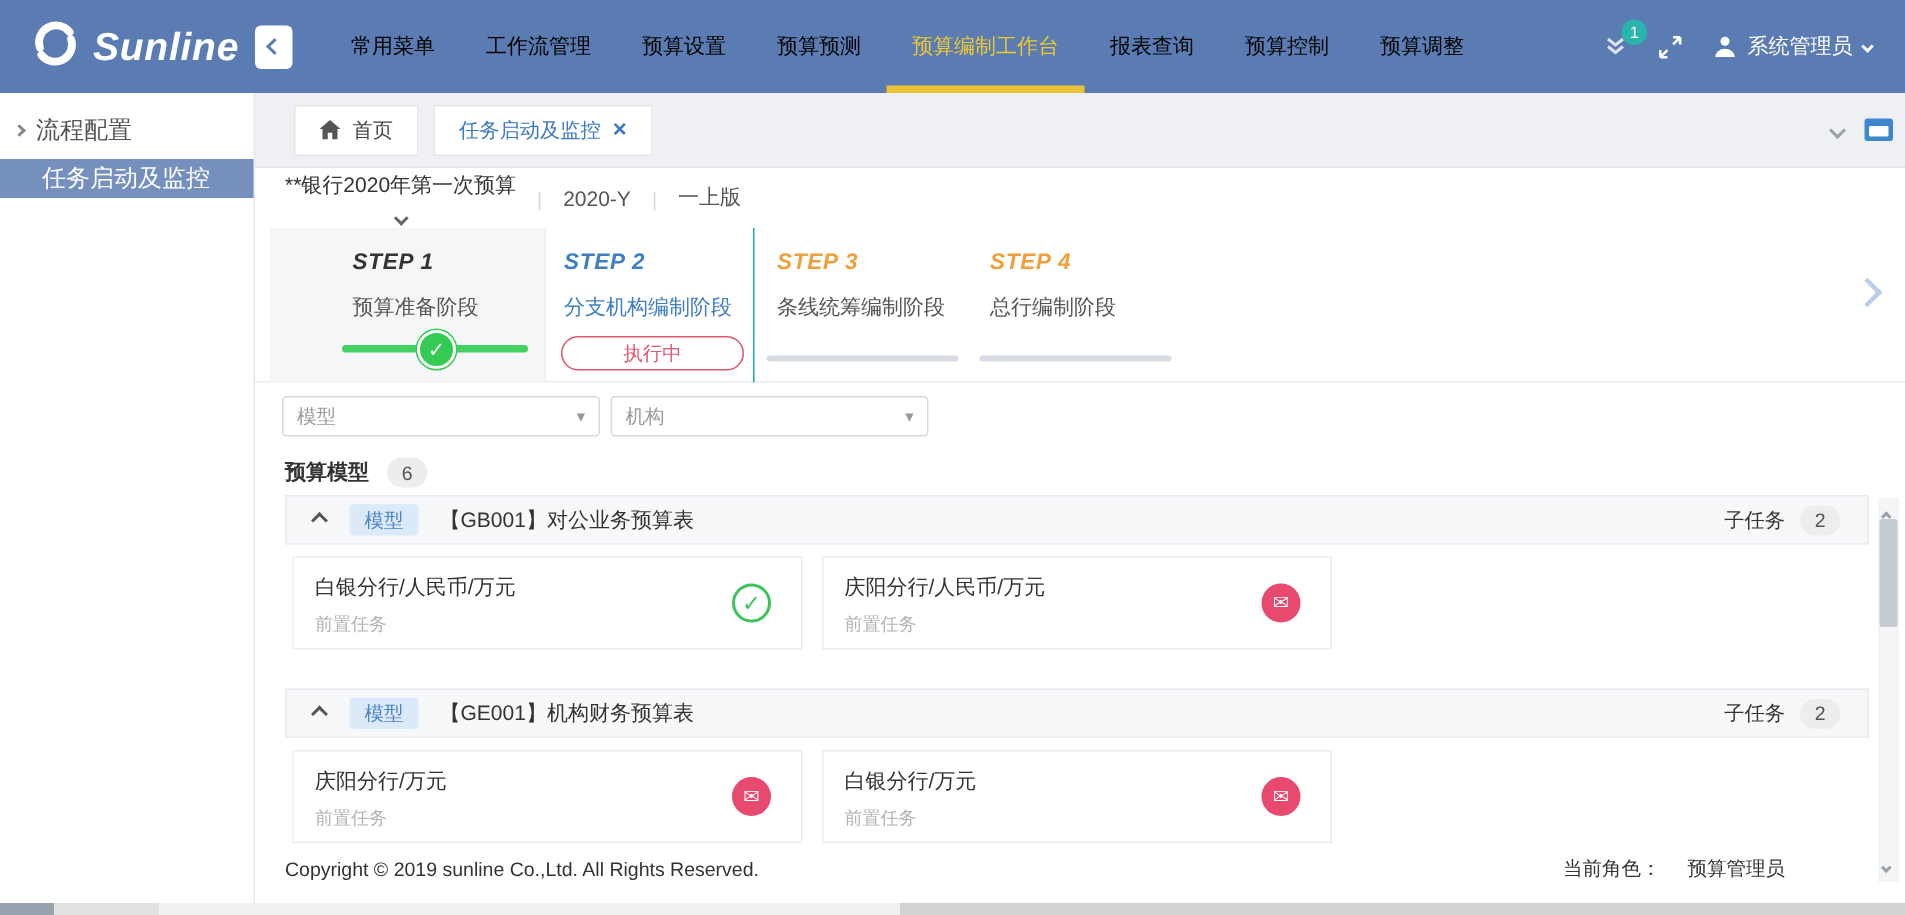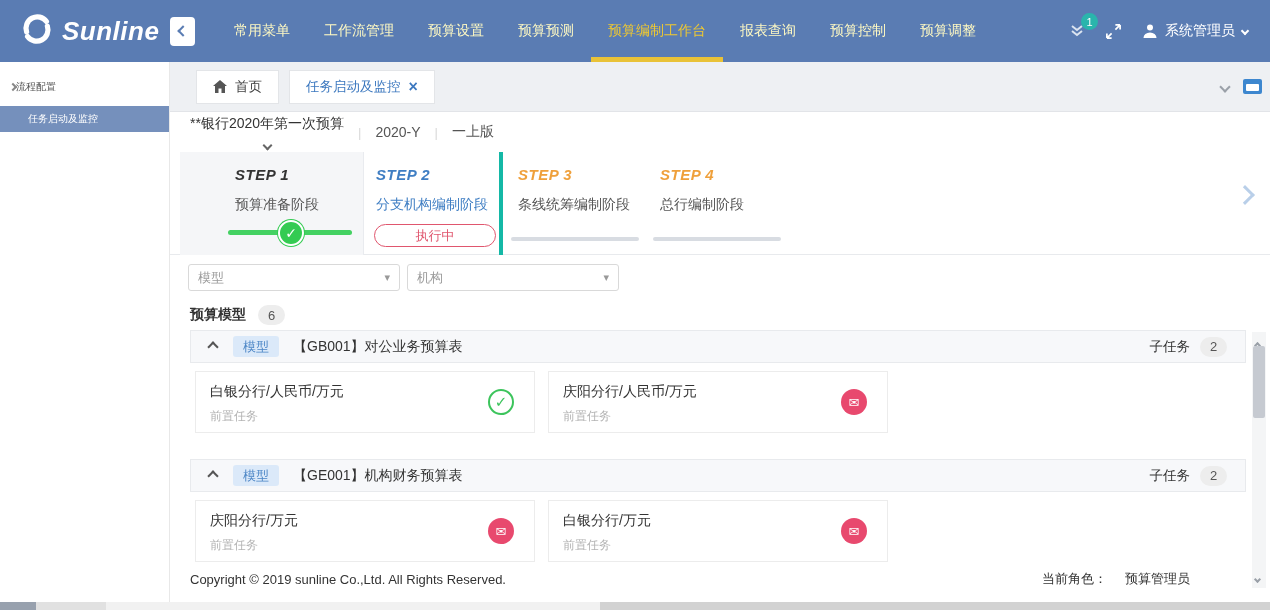--- a/index.html
+++ b/index.html
@@ -5,38 +5,38 @@
   * { margin:0; padding:0; box-sizing:border-box; }
   body { font-family:"Liberation Sans","DejaVu Sans",sans-serif; }
   #frame { position:relative; width:1270px; height:610px; background:#fff; overflow:hidden; }
 
   
   .navbar { position:absolute; left:0; top:0; width:1270px; height:62px; background:#5a7cb3; display:flex; align-items:center; }
   .logo { display:flex; align-items:center; gap:8px; padding-left:20px; width:170px; flex:0 0 170px; }
   .logo-text { color:#fff; font-size:26px; font-weight:bold; font-style:italic; letter-spacing:0.5px; }
   .back-btn { width:25px; height:29px; background:#fff; border-radius:4px; display:flex; align-items:center; justify-content:center; margin-right:22px; cursor:pointer; }
   .menu { display:flex; align-items:center; height:100%; }
-  .menu-item { position:relative; height:100%; display:flex; align-items:center; padding:0 17px; color:#fef9c3; font-size:14px; cursor:pointer; white-space:nowrap; }
+  .menu-item { position:relative; height:100%; display:flex; align-items:center; padding:0 17px; color:#000000; font-size:14px; cursor:pointer; white-space:nowrap; }
   .menu-item.active { color:#eec832; }
   .menu-item.active .underline { position:absolute; left:0; bottom:0; width:100%; height:5px; background:#e9c237; }
   .nav-right { margin-left:auto; display:flex; align-items:center; gap:20px; padding-right:22px; }
   .nav-icon { position:relative; display:flex; align-items:center; cursor:pointer; }
   .nav-badge { position:absolute; top:-11px; right:-13px; min-width:17px; height:17px; border-radius:9px; background:#2ab5ac; color:#fff; font-size:11px; display:flex; align-items:center; justify-content:center; padding:0 4px; }
   .user { display:flex; align-items:center; gap:7px; color:#fff; font-size:14px; cursor:pointer; white-space:nowrap; }
 
   
   .chev { display:inline-block; width:8px; height:8px; border-style:solid; border-width:0; }
   .chev.down  { border-right:2px solid; border-bottom:2px solid; transform:rotate(45deg); }
   .chev.up    { border-right:2px solid; border-bottom:2px solid; transform:rotate(-135deg); }
   .chev.left  { border-left:2px solid; border-bottom:2px solid; transform:rotate(45deg); }
   .chev.right { border-right:2px solid; border-bottom:2px solid; transform:rotate(-45deg); }
 
   
   .sidebar { position:absolute; left:0; top:62px; width:170px; height:540px; background:#fff; border-right:1px solid #e8e8e8; }
-  .side-item { display:flex; align-items:center; height:26px; padding-left:10px; font-size:10px; color:#555; cursor:pointer; margin-top:12px;font-family:Liberation Serif, serif; }
+  .side-item { display:flex; align-items:center; gap:8px; height:26px; padding-left:10px; font-size:16px; color:#555; cursor:pointer; margin-top:12px;font-family:Liberation Serif, serif; }
   .side-item.selected { background:#7590bc; color:#fff; margin-top:6px; padding-left:28px; }
 
   
   .content { position:absolute; left:170px; top:62px; width:1100px; height:540px; background:#fff; }
 
   .tabbar { position:relative; height:50px; background:#eef0f3; border-bottom:1px solid #e2e4e8; display:flex; align-items:center; padding-left:26px; gap:10px; }
   .tab { height:34px; background:#fff; border:1px solid #e3e5e8; display:flex; align-items:center; gap:8px; padding:0 16px; font-size:13.5px; color:#444; cursor:pointer; }
   .tab.active { color:#3c78bf; }
   .tab .close-x { color:#3c78bf; font-size:16px; font-weight:bold; cursor:pointer; line-height:1; }
   .tabbar-right { position:absolute; right:8px; top:0; height:100%; display:flex; align-items:center; gap:14px; }
@@ -211,21 +211,21 @@
     <div class="steps">
       <div class="step-arrow" style="left:25px;"><span class="chev left"></span></div>
 
       <div class="step-block" style="left:10px; width:183px; background:#f5f6f8; padding:14px 0 0 55px;">
         <div class="step-title c-dark">STEP 1</div>
         <div class="step-name">预算准备阶段</div>
         <div class="progress-green"></div>
         <div class="check-circle">✓</div>
       </div>
 
-      <div class="step-block" style="left:193px; width:140px; border-left:1px solid #e9ebef; border-right:4px solid #14b8a6; padding:14px 0 0 12px;">
+      <div class="step-block" style="left:193px; width:140px; border-left:1px solid #e9ebef; border-right:1px solid #14b8a6; padding:14px 0 0 12px;">
         <div class="step-title c-blue">STEP 2</div>
         <div class="step-name c-blue">分支机构编制阶段</div>
         <div class="running-pill">执行中</div>
       </div>
 
       <div class="step-block" style="left:333px; width:142px; padding:14px 0 0 15px;">
         <div class="step-title c-orange">STEP 3</div>
         <div class="step-name">条线统筹编制阶段</div>
         <div class="progress-gray"></div>
       </div>

